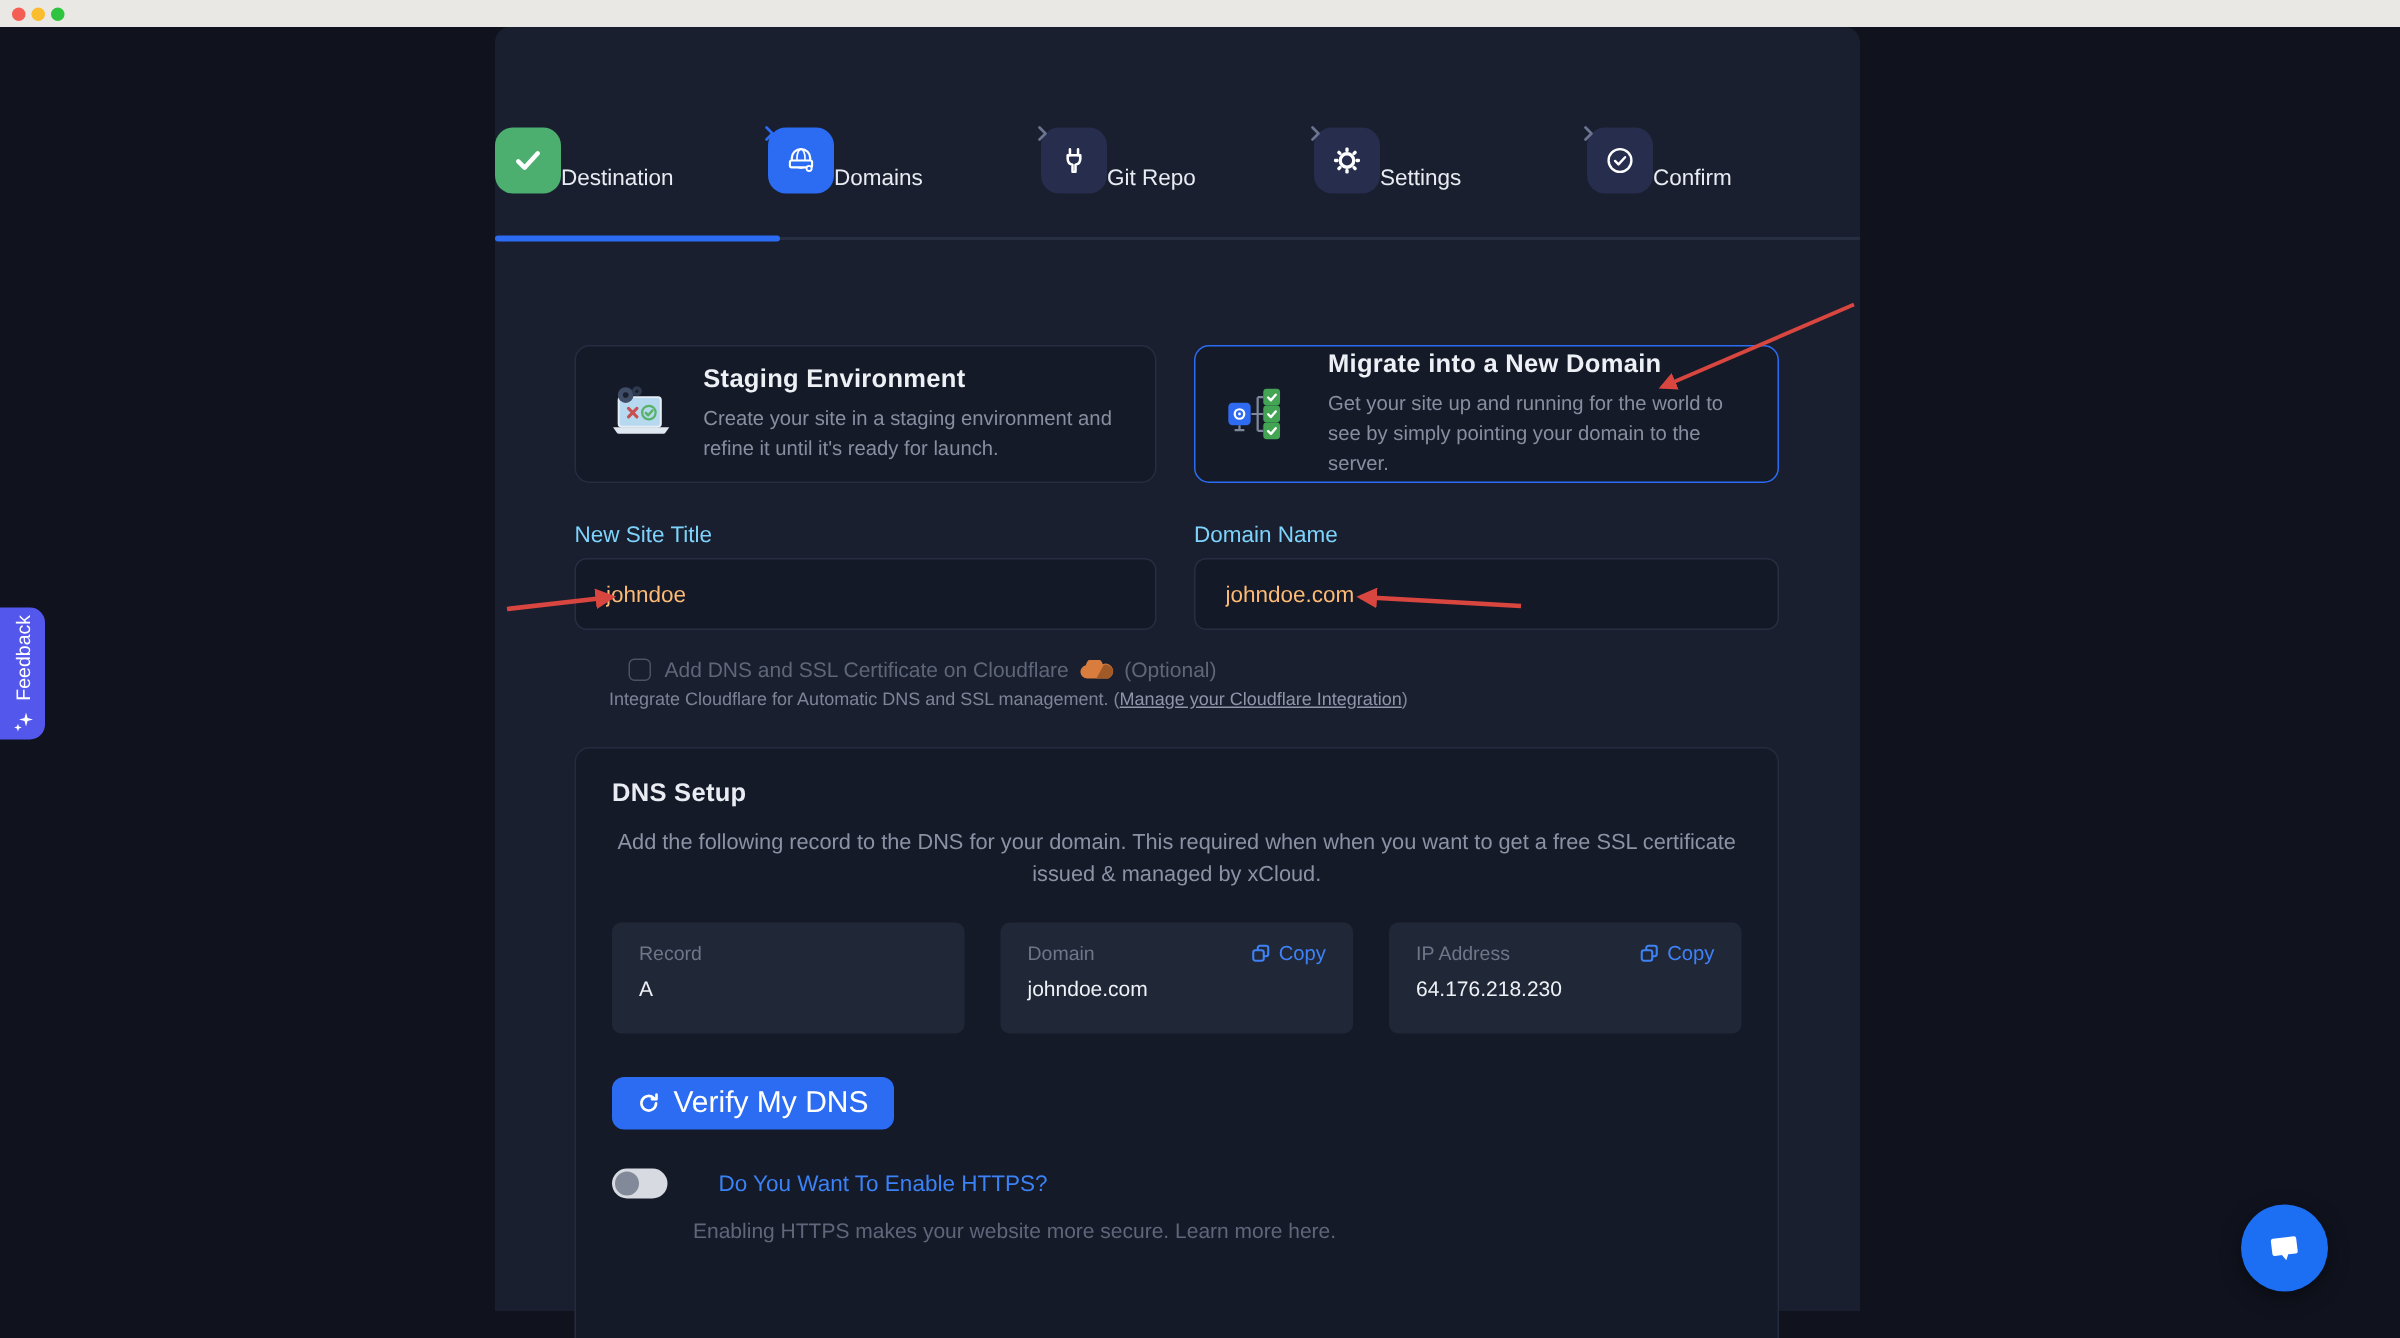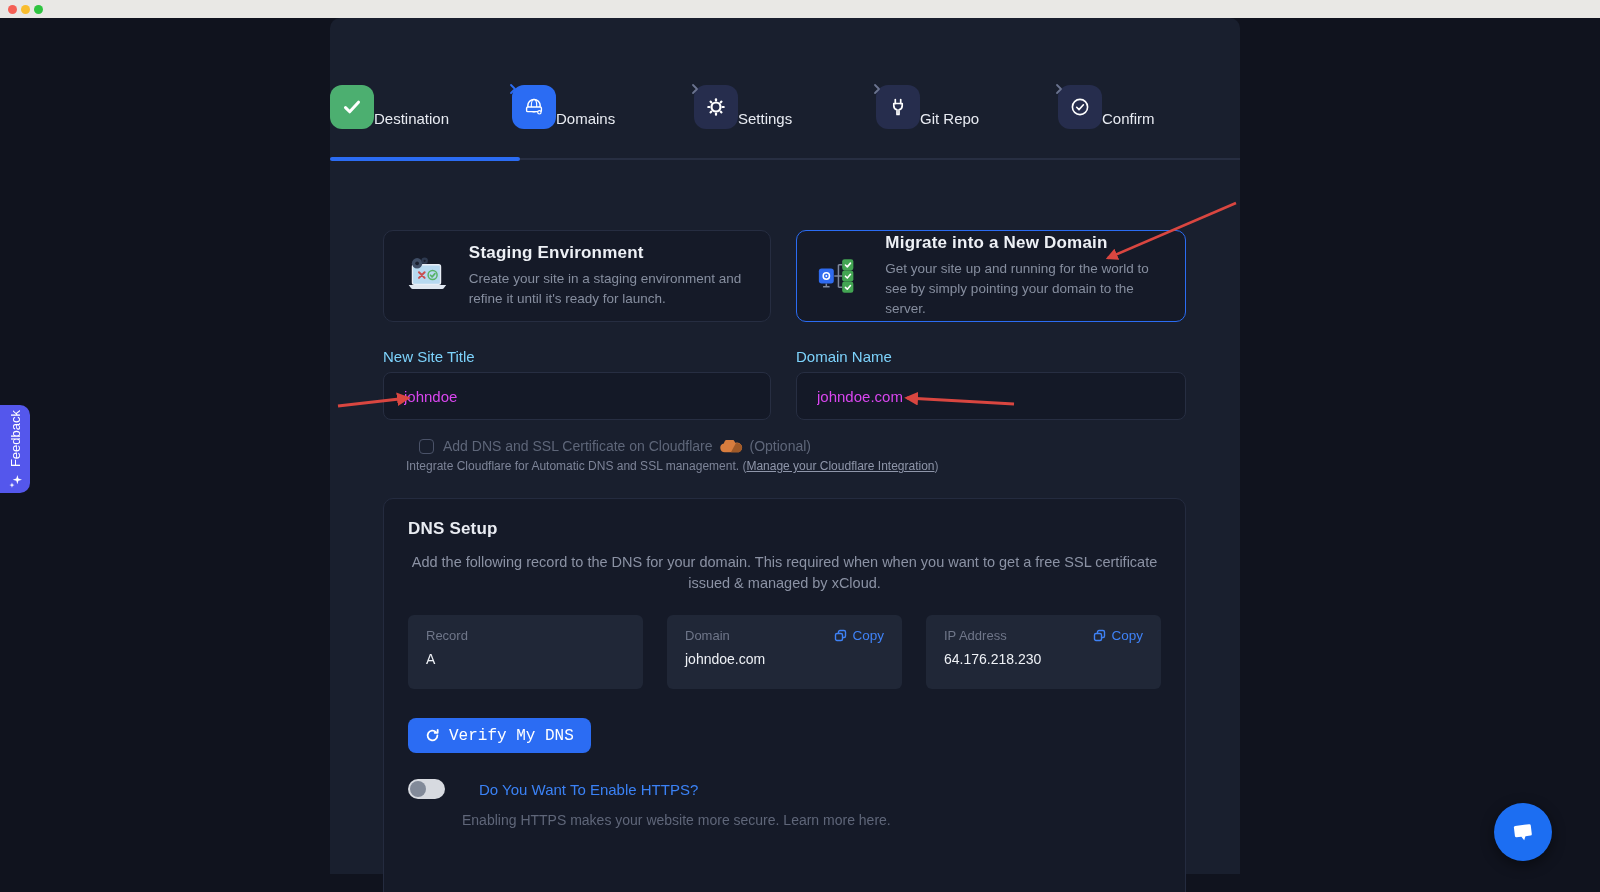--- a/index.html
+++ b/index.html
@@ -48,21 +48,21 @@
   .card-staging { left:53px; width:388px; }
   .card-migrate { left:466px; width:390px; border:1.5px solid #2b6cf3; }
   .opt-title { font-size:17px; font-weight:700; color:#edf0f5; letter-spacing:.2px; }
   .opt-desc  { margin-top:6px; font-size:13.5px; line-height:20px; color:#868e9f; max-width:300px; }
 
   
   .field-label { position:absolute; top:330px; font-size:15px; font-weight:400; color:#7dd3fc; }
   .fl-1 { left:53px; } .fl-2 { left:466px; }
   .text-input {
     position:absolute; top:354px; height:48px; border-radius:8px;
-    background:#141927; border:1px solid #272e42; color:#d946ef;
+    background:#141927; border:1px solid #272e42; color:#fdba74;
     font-size:15px; padding:0 20px; outline:none; font-family:"Liberation Sans", sans-serif;
   }
   .ti-1 { left:53px; width:388px; } .ti-2 { left:466px; width:390px; }
 
   .cf-row { position:absolute; top:420px; left:53px; display:flex; align-items:center; gap:9px;margin-left:36px; }
   .checkbox { width:15px; height:15px; border:1.5px solid #4a5268; border-radius:4px; background:transparent; cursor:pointer; flex:none; }
   .cf-label { font-size:14px; color:#5e6679; display:flex; align-items:center; gap:6px; }
   .cf-sub { position:absolute; top:441px; left:76px; font-size:12px; color:#7d8498; }
   .cf-link { color:#8f96aa; text-decoration:underline; cursor:pointer; }
 
@@ -75,22 +75,22 @@
   .dns-title { font-size:17px; font-weight:600; color:#e9ecf2; letter-spacing:.2px; }
   .dns-desc  { margin-top:13px; font-size:14.5px; line-height:21px; color:#8b92a4; max-width:765px;text-align:center; }
   .rec-row { margin-top:21px; display:flex; gap:24px;border-radius:12px; }
   .rec-cell { flex:1 1 0; height:74px; background:#202737; border-radius:6px; padding:13px 18px; }
   .rec-top { display:flex; justify-content:space-between; align-items:center; }
   .rec-label { font-size:13px; color:#6f7689; }
   .rec-value { margin-top:8px; font-size:14px; color:#eef1f6; }
   .copy-btn { display:flex; align-items:center; gap:5px; color:#3f82f6; font-size:13.5px; cursor:pointer; background:none; border:none; font-family:"Liberation Sans", sans-serif; }
   .verify-btn {
     margin-top:29px; height:35px; padding:0 17px; border:none; border-radius:8px;
-    background:#2b6cf3; color:#fff; font-size:16px; font-weight:500;
-    display:inline-flex; align-items:center; gap:9px; cursor:pointer; font-family:Liberation Mono, monospace;
+    background:#2b6cf3; color:#fff; font-size:20px; font-weight:500;
+    display:inline-flex; align-items:center; gap:9px; cursor:pointer; font-family:Liberation Sans, sans-serif;
   }
   .https-row { margin-top:26px; display:flex; align-items:center; gap:17px; }
   .toggle { width:37px; height:20px; border-radius:10px; background:#d7dae0; position:relative; cursor:pointer; flex:none; }
   .toggle-knob { position:absolute; left:2px; top:2px; width:16px; height:16px; border-radius:50%; background:#828a99; }
   .https-label { font-size:15px; color:#3b82f6;margin-left:17px; }
   .https-help { margin-top:13px; margin-left:54px; font-size:14px; color:#5f6679; }
 
   
   .feedback-tab {
     position:absolute; left:0; top:387px; width:30px; height:88px;
@@ -133,47 +133,47 @@
       <div class="step">
         <div class="step-icon si-active">
           <svg width="24" height="24" viewBox="0 0 24 24">
             <circle cx="12" cy="10.6" r="6.2" fill="none" stroke="#fff" stroke-width="1.5"></circle>
             <ellipse cx="12" cy="10.6" rx="2.7" ry="6.2" fill="none" stroke="#fff" stroke-width="1.1"></ellipse>
             <rect x="4.6" y="12" width="14.8" height="4.6" rx="1.2" fill="#2b6cf3" stroke="#fff" stroke-width="1.4"></rect>
             <circle cx="17.4" cy="17.3" r="1.7" fill="#2b6cf3" stroke="#fff" stroke-width="1.2"></circle>
           </svg>
         </div>
         <div class="step-label">Domains</div>
+      </div>
+      <div class="step">
+        <div class="step-icon si-idle">
+          <svg width="24" height="24" viewBox="0 0 24 24">
+            <path d="M9.3 4.5v4M14.7 4.5v4" stroke="#fff" stroke-width="1.7" stroke-linecap="round"></path>
+            <path d="M7.8 8.5h8.4v2.3a4.2 4.2 0 0 1-3.2 4.08V19.5h-2v-4.62A4.2 4.2 0 0 1 7.8 10.8z" fill="none" stroke="#fff" stroke-width="1.7" stroke-linejoin="round"></path>
+          </svg>
+        </div>
+        <div class="step-label">Git Repo</div>
       </div>
       <div class="step">
         <div class="step-icon si-idle">
           <svg width="24" height="24" viewBox="0 0 24 24">
             <g fill="#fff">
               <rect x="10.9" y="3.3" width="2.2" height="3.1" rx="0.9"></rect>
               <rect x="10.9" y="3.3" width="2.2" height="3.1" rx="0.9" transform="rotate(45 12 12)"></rect>
               <rect x="10.9" y="3.3" width="2.2" height="3.1" rx="0.9" transform="rotate(90 12 12)"></rect>
               <rect x="10.9" y="3.3" width="2.2" height="3.1" rx="0.9" transform="rotate(135 12 12)"></rect>
               <rect x="10.9" y="3.3" width="2.2" height="3.1" rx="0.9" transform="rotate(180 12 12)"></rect>
               <rect x="10.9" y="3.3" width="2.2" height="3.1" rx="0.9" transform="rotate(225 12 12)"></rect>
               <rect x="10.9" y="3.3" width="2.2" height="3.1" rx="0.9" transform="rotate(270 12 12)"></rect>
               <rect x="10.9" y="3.3" width="2.2" height="3.1" rx="0.9" transform="rotate(315 12 12)"></rect>
             </g>
             <circle cx="12" cy="12" r="4.5" fill="none" stroke="#fff" stroke-width="2.2"></circle>
           </svg>
         </div>
         <div class="step-label">Settings</div>
-      </div>
-      <div class="step">
-        <div class="step-icon si-idle">
-          <svg width="24" height="24" viewBox="0 0 24 24">
-            <path d="M9.3 4.5v4M14.7 4.5v4" stroke="#fff" stroke-width="1.7" stroke-linecap="round"></path>
-            <path d="M7.8 8.5h8.4v2.3a4.2 4.2 0 0 1-3.2 4.08V19.5h-2v-4.62A4.2 4.2 0 0 1 7.8 10.8z" fill="none" stroke="#fff" stroke-width="1.7" stroke-linejoin="round"></path>
-          </svg>
-        </div>
-        <div class="step-label">Git Repo</div>
       </div>
       <div class="step">
         <div class="step-icon si-idle">
           <svg width="24" height="24" viewBox="0 0 24 24">
             <circle cx="12" cy="12" r="7.6" fill="none" stroke="#fff" stroke-width="1.6"></circle>
             <path d="M8.7 12.3l2.3 2.3 4.4-4.8" fill="none" stroke="#fff" stroke-width="1.6" stroke-linecap="round" stroke-linejoin="round"></path>
           </svg>
         </div>
         <div class="step-label">Confirm</div>
       </div>

